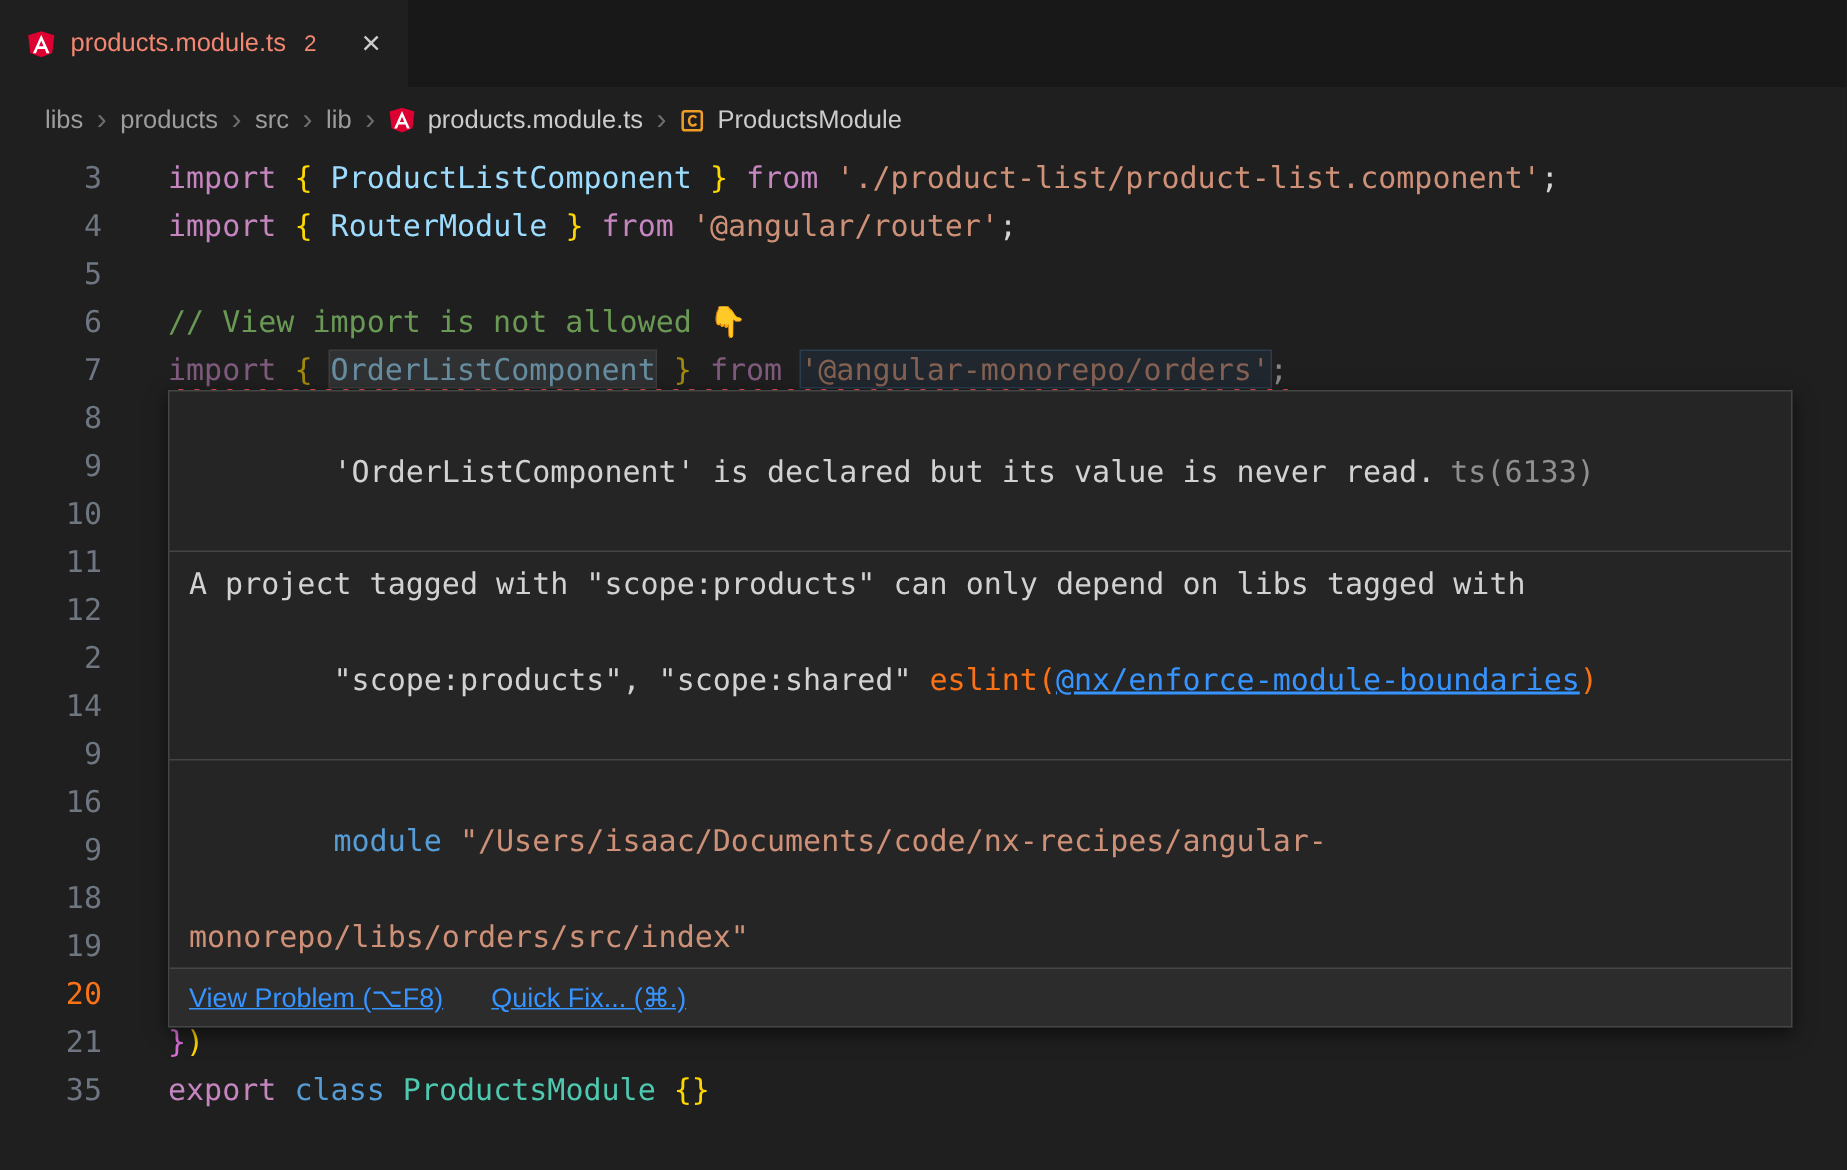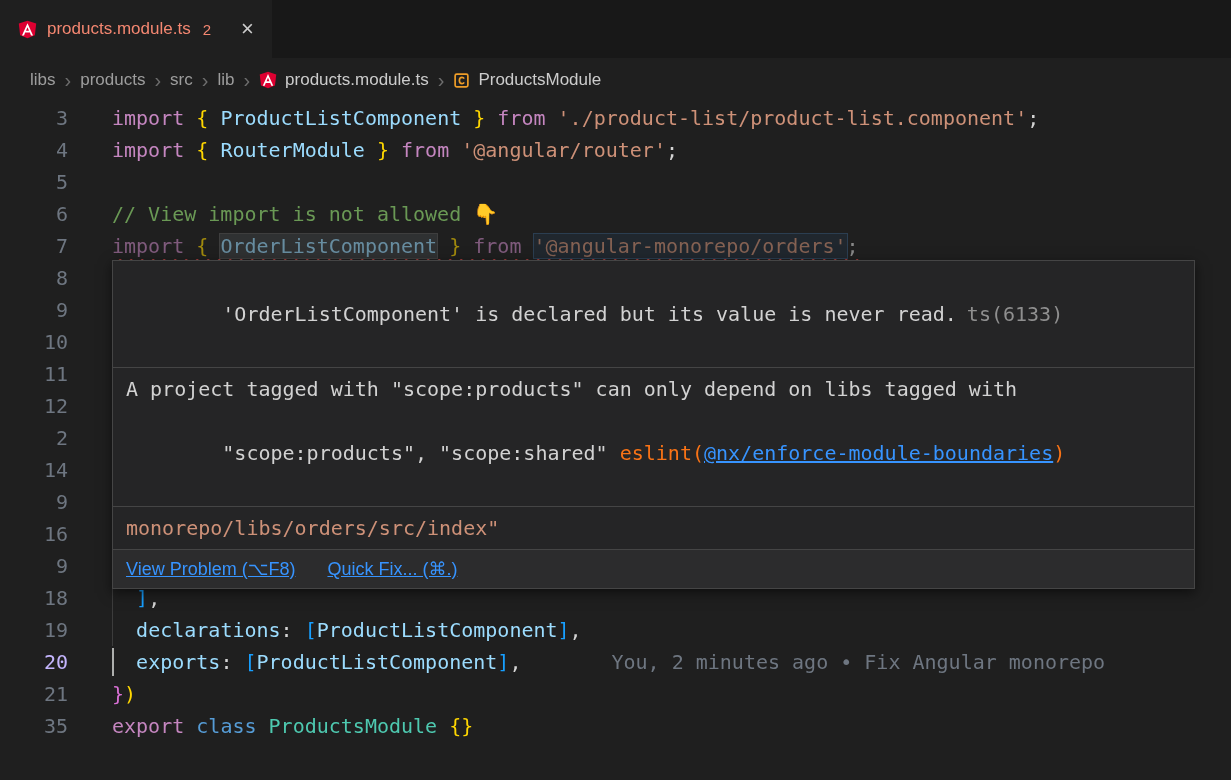--- a/index.html
+++ b/index.html
@@ -20,21 +20,21 @@
   .crumb { display:flex; align-items:center; gap:8px; cursor:pointer; }
   .crumb.bright { color:#cccccc; }
   .crumb-sep { color:#6e6e6e; font-size:20px; line-height:1; }
 
   
   .editor { position:relative; font-family:"DejaVu Sans Mono","Liberation Mono",monospace;
             font-size:20px; color:#d4d4d4; }
   .line-row { display:flex; height:32px; line-height:32px; }
   .line-num { width:68px; text-align:right; color:#6e7681; flex:none;
               font-family:"DejaVu Sans Mono","Liberation Mono",monospace; }
-  .line-num.active { color:#c4b5fd; }
+  .line-num.active { color:#f97316; }
   .line-content { margin-left:44px; white-space:pre; position:relative; flex:1; }
   .indent-guide { position:absolute; top:0; bottom:0; width:1px; background:#3c3c3c; }
   .cursor-caret { position:absolute; left:0; top:2px; width:2px; height:28px; background:#aeafad; }
   .dim { opacity:.58; }
   .box-word  { background:rgba(94,99,104,.45); outline:1px solid rgba(165,165,165,.40); }
   .box-range { background:rgba(38,79,120,.30); outline:1px solid rgba(70,130,190,.55); }
   .squiggle-overlay { position:absolute; left:0; top:0; color:transparent;
     text-decoration:underline wavy var(--error,#f14c4c);
     text-decoration-thickness:1.5px; text-underline-offset:6px;
     text-decoration-skip-ink:none; pointer-events:none; white-space:pre; }
@@ -205,20 +205,23 @@
         <span>'OrderListComponent' is declared but its value is never read.</span><span class="ts-code">ts(6133)</span>
       </div>
     </div>
     <div class="hover-section">
       <div><span>A project tagged with "scope:products" can only depend on libs tagged with</span></div>
       <div>
         <span>"scope:products", "scope:shared" </span><span class="hover-muted">eslint(</span><a class="hover-link">@nx/enforce-module-boundaries</a><span class="hover-muted">)</span>
       </div>
     </div>
     <div class="hover-section">
+      <div>
+        <span class="kw-module">module</span><span class="hover-str"> "/Users/isaac/Documents/code/nx-recipes/angular-</span>
+      </div>
       <div><span class="hover-str">monorepo/libs/orders/src/index"</span></div>
     </div>
     <div class="hover-status">
       <span class="hover-action">View Problem (⌥F8)</span>
       <span class="hover-action">Quick Fix... (⌘.)</span>
     </div>
   </div>
 </div>
 
 </body></html>

